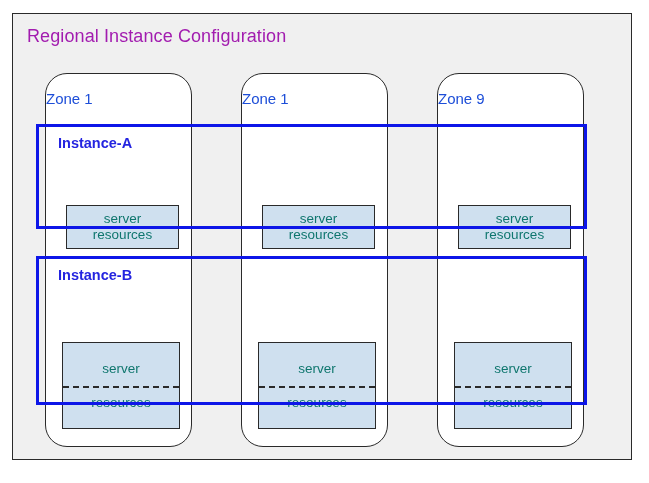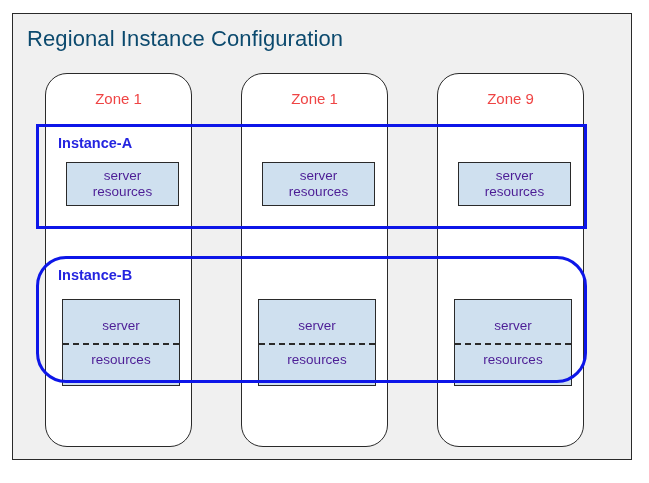--- a/index.html
+++ b/index.html
@@ -31,22 +31,22 @@
     height: 447px;
     background: #f0f0f0;
     border: 1px solid #2a2a2a;
     box-sizing: border-box;
   }
 
   .region-title {
     position: absolute;
     left: 14px;
     top: 12px;
-    font-size: 22px;
-    color: #0c4a6e;
+    font-size: 18px;
+    color: #a21caf;
     white-space: nowrap;
     letter-spacing: 0.1px;
   }
 
   
   .zone {
     position: absolute;
     top: 73px;
     width: 147px;
     height: 374px;
@@ -57,37 +57,37 @@
   }
   #zone-1 { left: 45px; }
   #zone-2 { left: 241px; }
   #zone-3 { left: 437px; }
 
   .zone-title {
     position: absolute;
     top: 16px;
     left: 0;
     width: 100%;
-    text-align: center;
+    text-align: left;
     font-size: 15px;
-    color: #ef4444;
+    color: #1d4ed8;
   }
 
   
   .instance-band {
     position: absolute;
     left: 36px;
     width: 551px;
     border: 3px solid #0d16e8;
     box-sizing: border-box;
     background: transparent;
     pointer-events: none;
   }
   #instance-band-a { top: 124px;  height: 105px; }
-  #instance-band-b { top: 256px;  height: 127px; border-radius: 30px; }
+  #instance-band-b { top: 256px;  height: 149px; }
 
   .instance-label {
     position: absolute;
     left: 19px;
     top: 8px;
     font-size: 14.5px;
     font-weight: bold;
     color: #2424e0;
     white-space: nowrap;
   }
@@ -96,23 +96,24 @@
   .res-box {
     position: absolute;
     background: #cfe0ef;
     border: 1px solid #2a2a2a;
     box-sizing: border-box;
     display: flex;
     flex-direction: column;
     align-items: center;
     justify-content: center;
     font-size: 13.5px;
-    color: #4c1d95;
+    color: #0f766e;
     line-height: 1.18;
     text-align: right;
+    margin-top: 43px;
   }
   .res-box .res-line { display: block; white-space: nowrap; }
 
   
   .res-box.type-a {
     top: 162px;
     width: 113px;
     height: 44px;
   }
   

